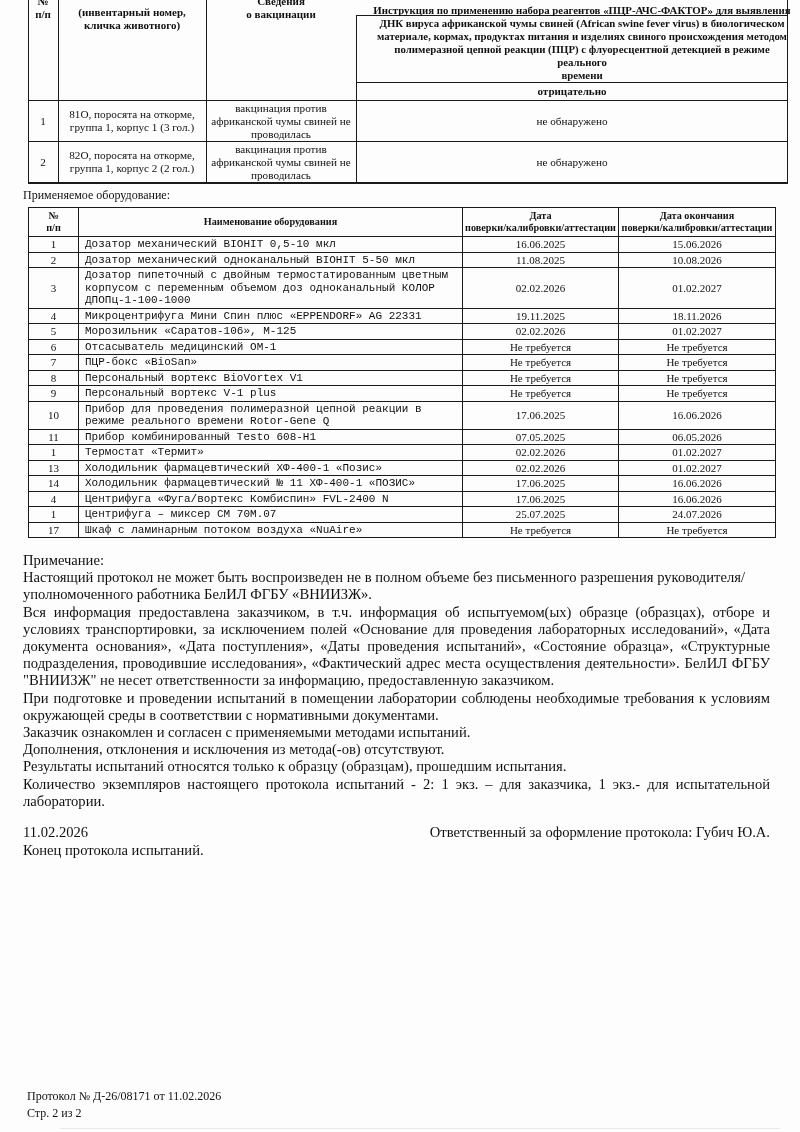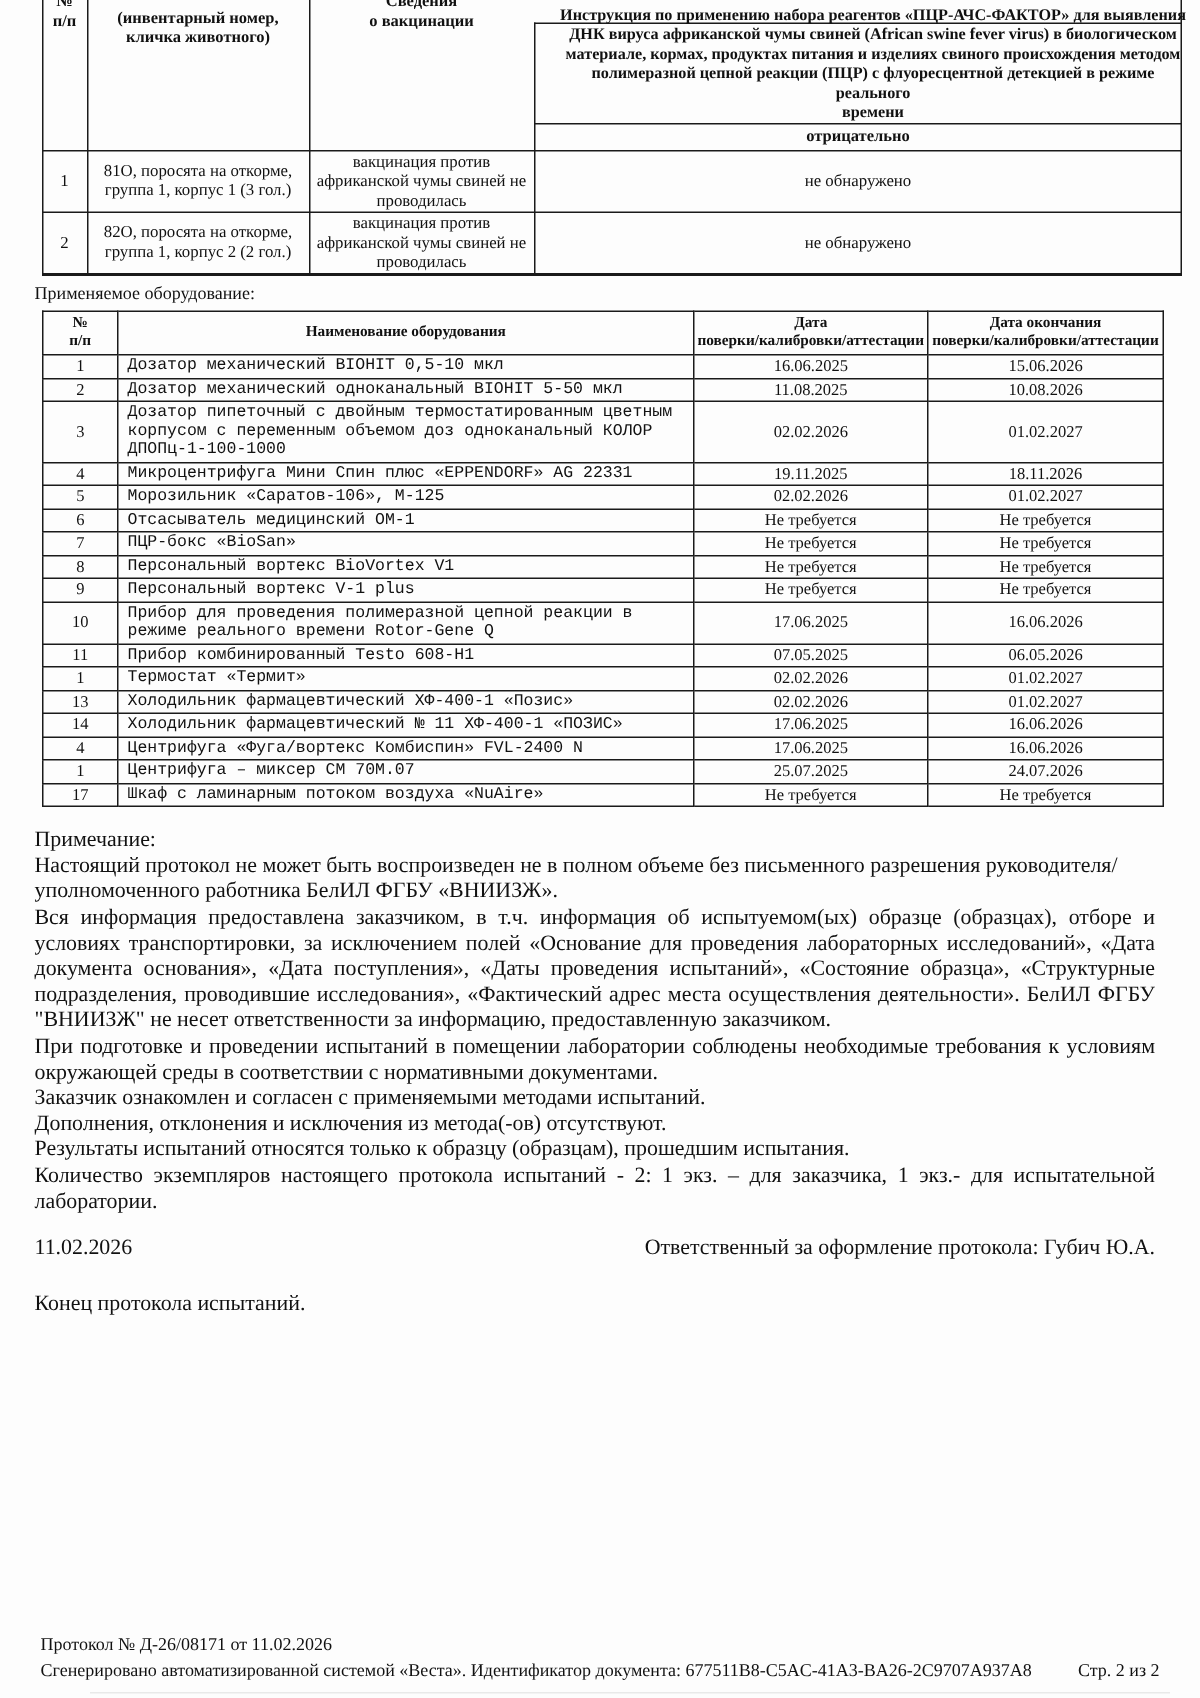--- a/index.html
+++ b/index.html
@@ -26,21 +26,21 @@
     padding:2px 2px;white-space:pre-line;}
   table.equip td{font-size:11px;line-height:12.5px;padding:1px 4px;text-align:center;}
   table.equip td.name{text-align:left;padding-left:6px;font-family:Liberation Mono, monospace;}
   
   .notes{position:absolute;left:23px;top:536px;width:747px;font-size:14.6px;line-height:17.2px;margin-top:16px;}
   .notes p{margin:0;}
   .notes p.just{text-align:justify;}
   
   .signoff{position:absolute;left:23px;top:824px;width:747px;font-size:14.6px;line-height:17.2px;}
   .signoff .row{display:flex;justify-content:space-between;align-items:center;}
-  .signoff .end{margin-top:20px;}
+  .signoff .end{margin-top:1px;}
   
   .footer{position:absolute;left:27px;top:1088px;width:746px;font-size:12px;line-height:17px;}
   .footer .row{display:flex;justify-content:space-between;}
   .bottom-smudge{position:absolute;left:60px;top:1128px;width:720px;height:1px;background:#e9e9e9;}
 </style>
 </head>
 <body>
 
 <div class="t1">
 
@@ -220,17 +220,16 @@
   <div class="row">
     <span>11.02.2026</span>
     <span>Ответственный за оформление протокола: Губич Ю.А.</span>
   </div>
   <div class="end">Конец протокола испытаний.</div>
 </div>
 
 <div class="footer">
   <div>Протокол № Д-26/08171 от 11.02.2026</div>
   <div class="row">
-    <span>Сгенерировано автоматизированной системой «Веста». Идентификатор документа: 677511B8-C5AC-41A3-BA26-2C9707A937A8</span>
     <span>Стр. 2 из 2</span>
   </div>
 </div>
 <div class="bottom-smudge"></div>
 
 </body></html>

